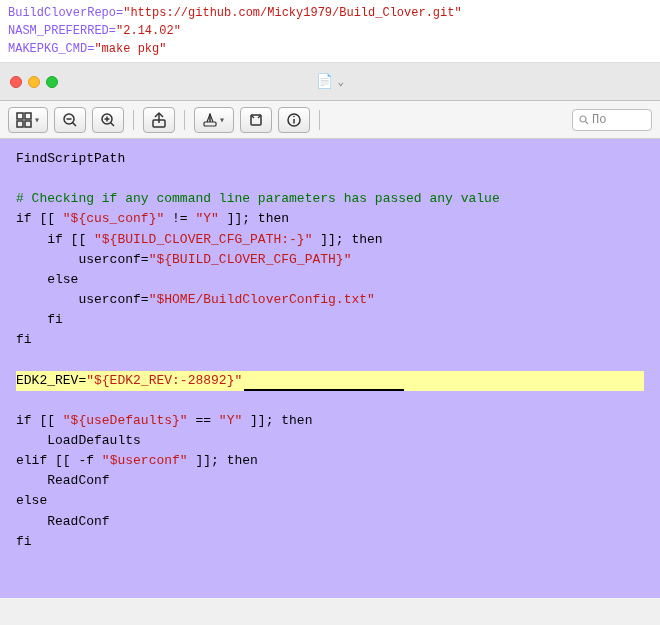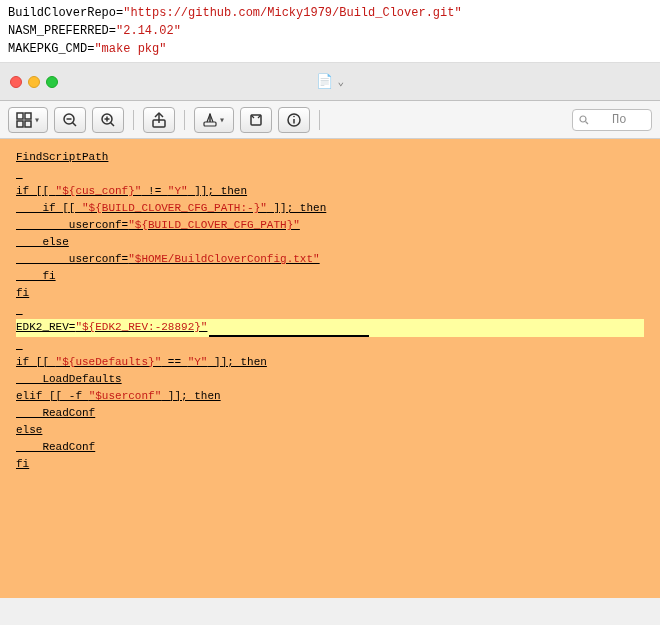--- a/index.html
+++ b/index.html
@@ -15,21 +15,21 @@
     
     .top-code-bar {
       background: #ffffff;
       padding: 4px 8px;
       border-bottom: 1px solid #ddd;
       font-family: 'Courier New', Courier, monospace;
       font-size: 12px;
       line-height: 1.5;
     }
     .top-code-bar .line { display: block; white-space: nowrap; }
-    .var-name { color: #000000; }
+    .var-name { color: #8b5cf6; }
     .string-val { color: #c41a16; }
 
     
     .title-bar {
       background: #e8e8e8;
       height: 38px;
       display: flex;
       align-items: center;
       padding: 0 10px;
       border-bottom: 1px solid #c0c0c0;
@@ -111,33 +111,31 @@
       display: flex;
       align-items: center;
       background: #ffffff;
       border: 1px solid #c0c0c0;
       border-radius: 4px;
       padding: 2px 6px;
       height: 22px;
       width: 80px;
       font-size: 12px;
       color: #999;
-      gap: 20px;
     }
 
     
     .code-area {
-      background: #fdba74;
+      background: #c4b5fd;
       padding: 10px 16px;
       height: calc(625px - 38px - 38px - 38px - 52px);
       overflow: hidden;
       font-family: 'Courier New', Courier, monospace;
-      font-size: 11px;
+      font-size: 13px;
       line-height: 1.55;
-      text-decoration: underline;
     }
 
     .code-line { display: block; white-space: pre; color: #000; }
     .code-line.highlighted { background: #ffffa0; display: block; }
     .str { color: #c41a16; }
     .plain { color: #000000; }
     .comment { color: #007400; }
   </style>
 </head>
 <body>
@@ -233,20 +231,21 @@
       <line x1="6.5" y1="6.5" x2="9" y2="9" stroke="#999" stroke-width="1.2"></line>
     </svg>
     <span style="font-size:12px;color:#888;">По</span>
   </div>
 </div>
 
 <div class="code-area">
 
   <span class="code-line"><span class="plain">FindScriptPath</span></span>
   <span class="code-line">&nbsp;</span>
+  <span class="code-line"><span class="comment"># Checking if any command line parameters has passed any value</span></span>
   <span class="code-line"><span class="plain">if [[ </span><span class="str">"${cus_conf}"</span><span class="plain"> != </span><span class="str">"Y"</span><span class="plain"> ]]; then</span></span>
   <span class="code-line"><span class="plain">    if [[ </span><span class="str">"${BUILD_CLOVER_CFG_PATH:-}"</span><span class="plain"> ]]; then</span></span>
   <span class="code-line"><span class="plain">        userconf=</span><span class="str">"${BUILD_CLOVER_CFG_PATH}"</span></span>
   <span class="code-line"><span class="plain">    else</span></span>
   <span class="code-line"><span class="plain">        userconf=</span><span class="str">"$HOME/BuildCloverConfig.txt"</span></span>
   <span class="code-line"><span class="plain">    fi</span></span>
   <span class="code-line"><span class="plain">fi</span></span>
   <span class="code-line">&nbsp;</span>
   <span class="code-line highlighted"><span class="plain">EDK2_REV=</span><span class="str">"${EDK2_REV:-28892}"</span><span style="display:inline-block;width:160px;height:2px;background:#000;vertical-align:bottom;margin-left:2px;"></span></span>
   <span class="code-line">&nbsp;</span>

